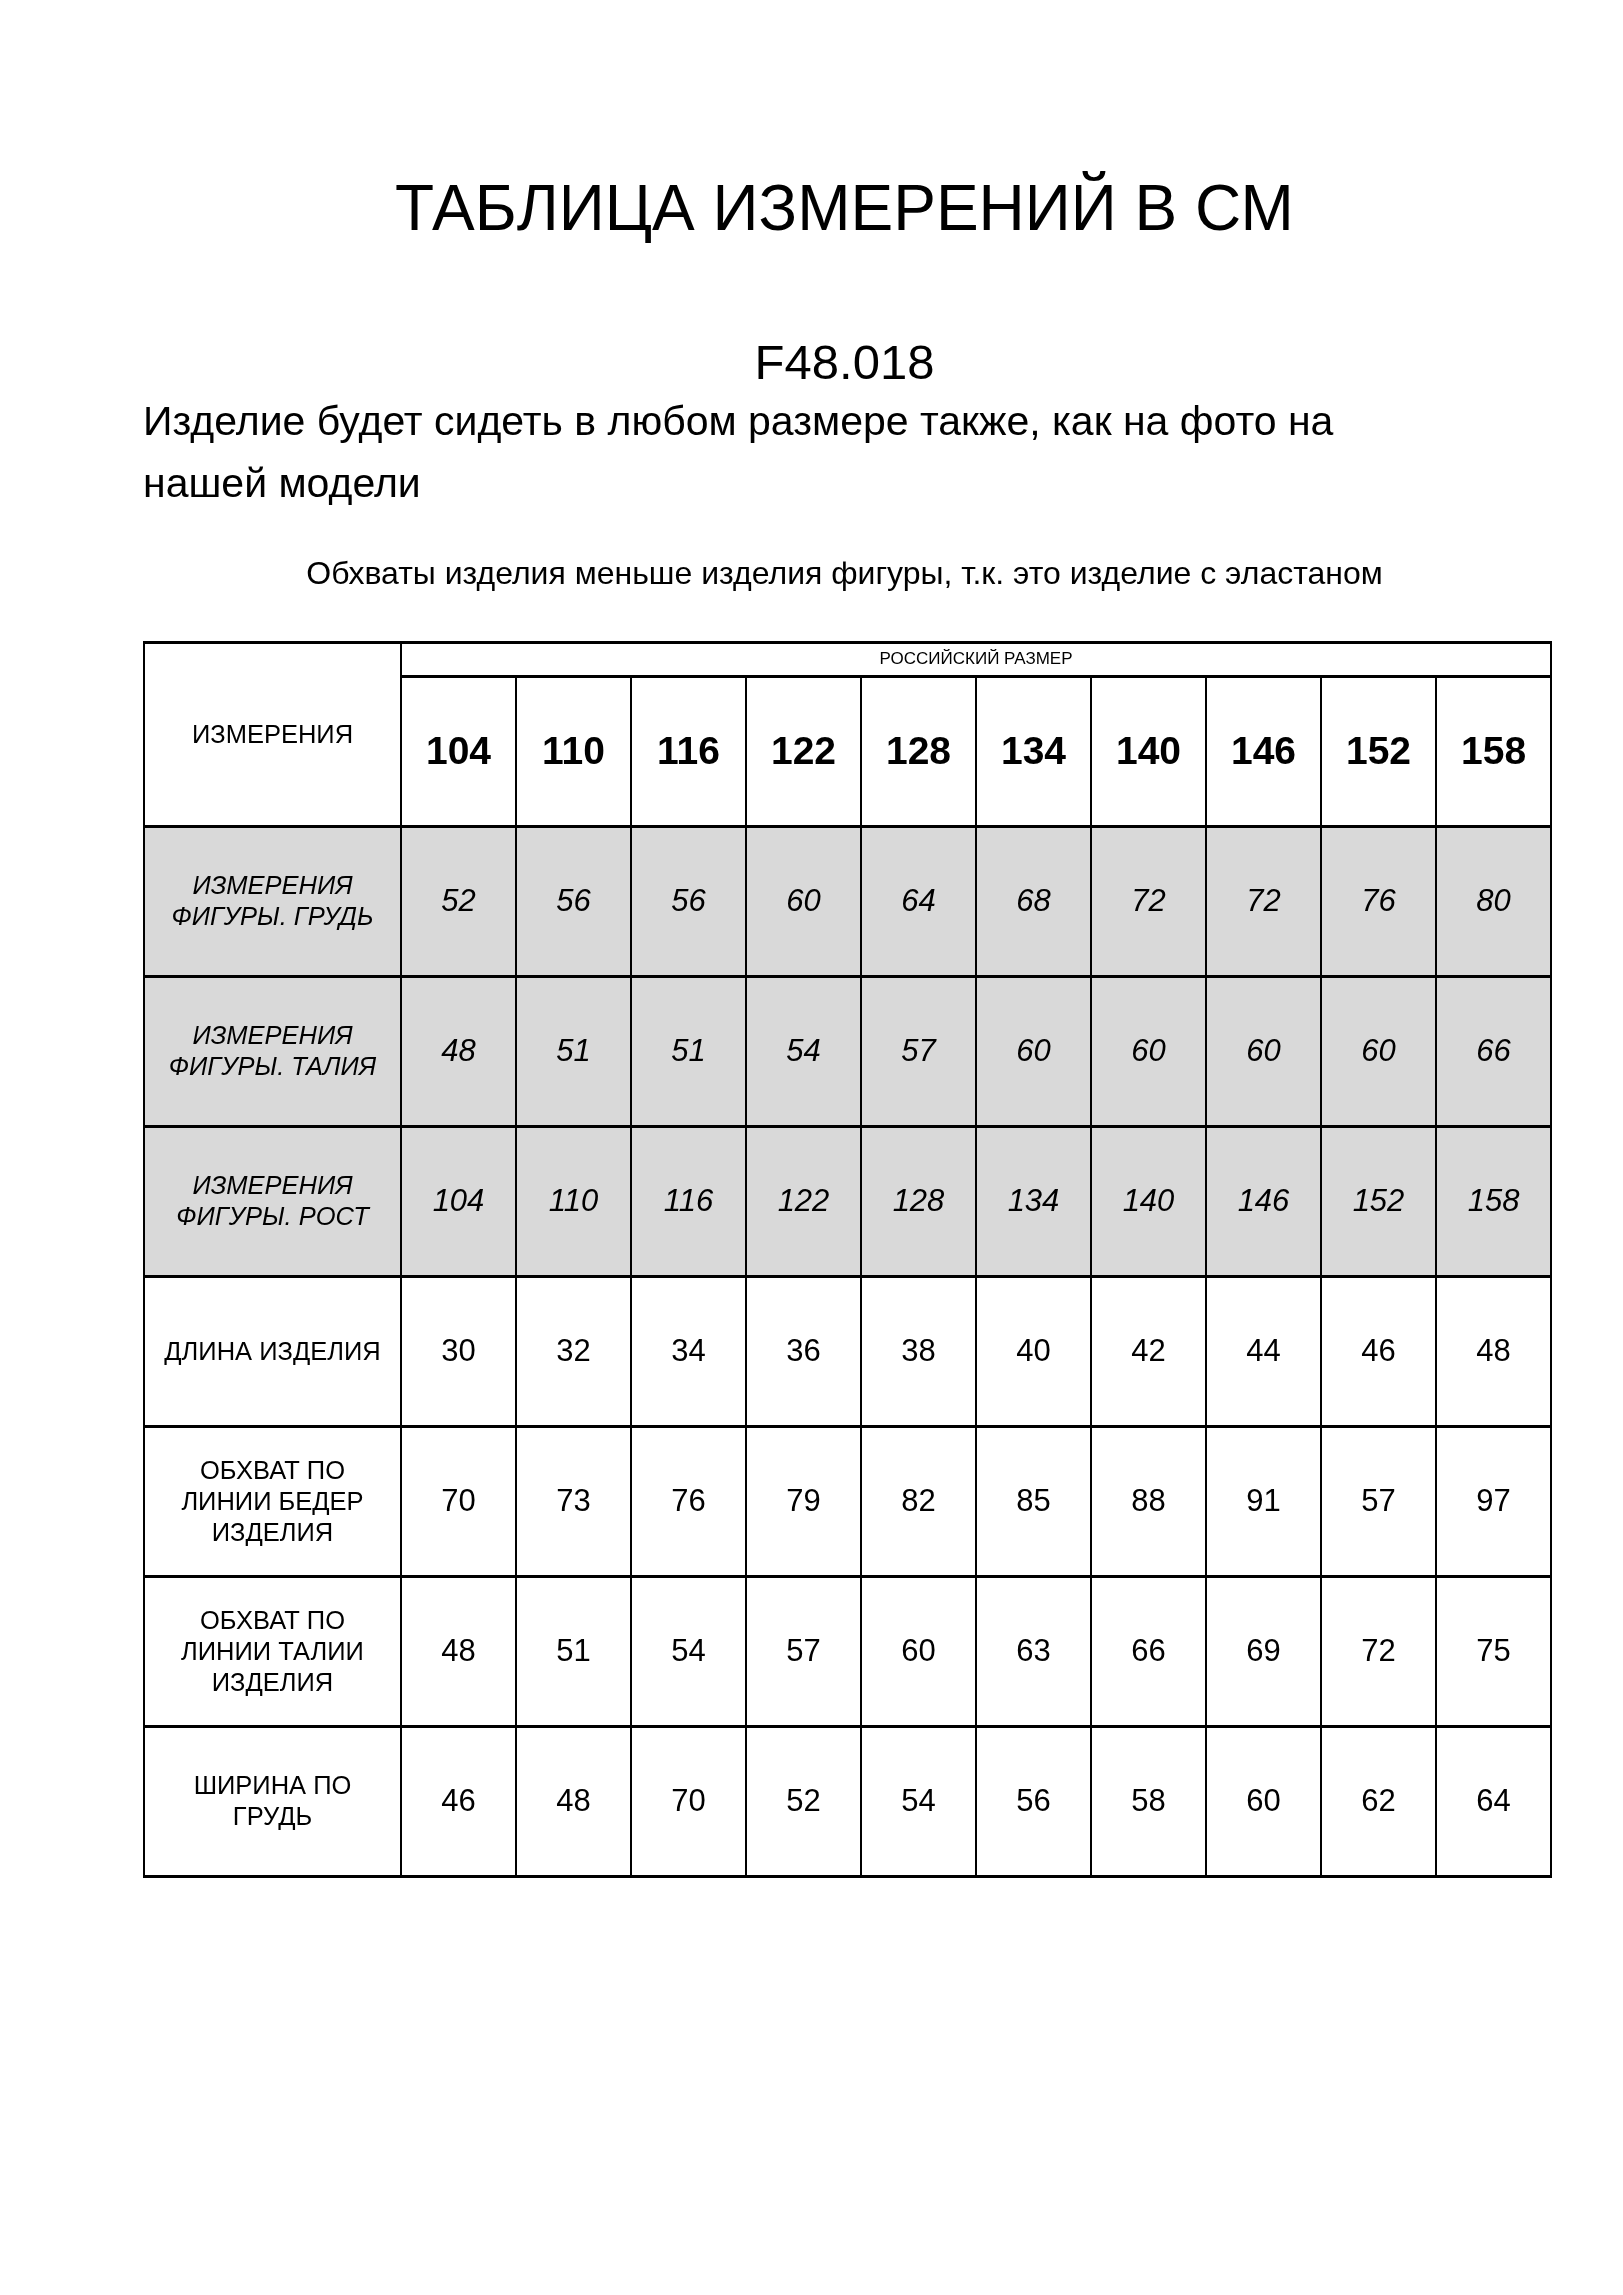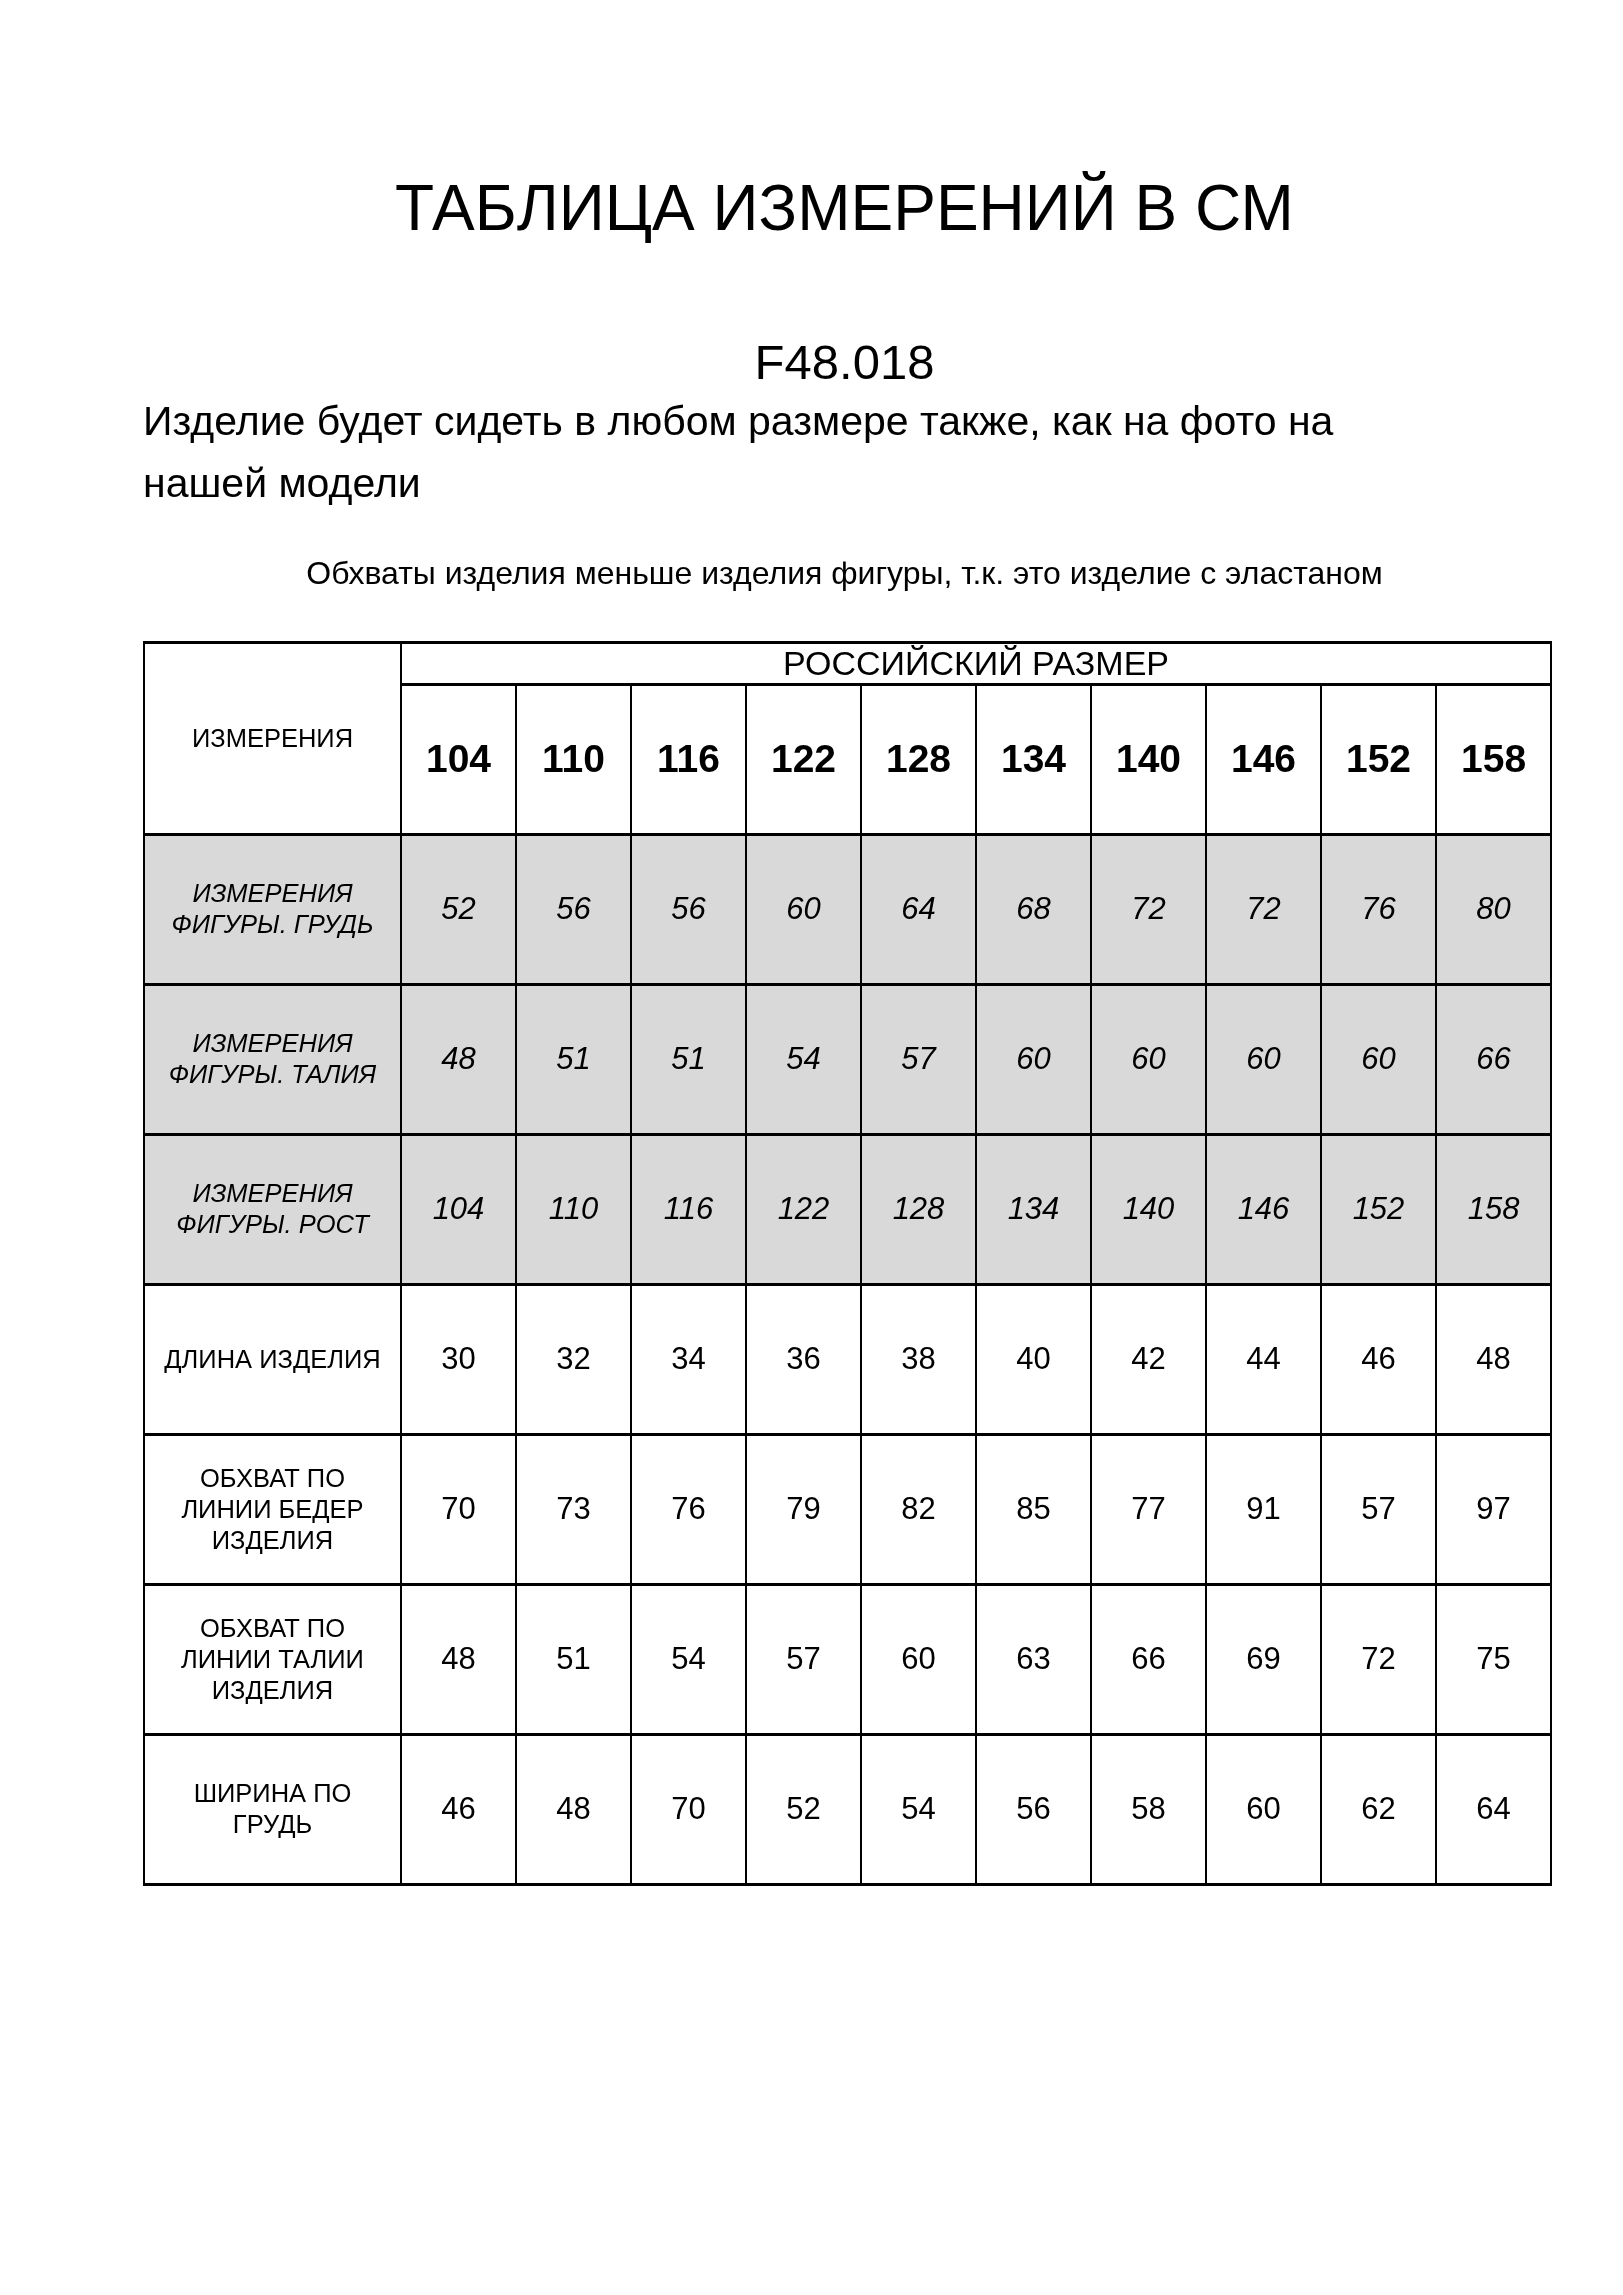--- a/index.html
+++ b/index.html
@@ -33,21 +33,21 @@
     border:2px solid #000; border-top-width:3.3px; border-bottom-width:3.3px;
     text-align:center; vertical-align:middle; padding:0 3.9px;
     overflow:hidden;
   }
   col.c-label { width:257px; }
   col.c-size  { width:115px; }
   tr.r-group td { height:31px; }
   tr.r-sizes td { height:147px; }
   tr.r-data  td { height:147px; }
   td.corner { font-size:25.5px; }
-  td.group-header { font-size:34px; }
+  td.group-header { font-size:17px; }
   td.size-header { font-size:39px; font-weight:bold; }
   td.row-label { font-size:25.5px; line-height:1.22; white-space:pre-line; }
   td.cell-value { font-size:31px; }
   tr.shaded td { background:#d9d9d9; }
   tr.shaded td.row-label, tr.shaded td.cell-value { font-style:italic; }
 </style>
 </head>
 <body>
 
 <div class="content">
@@ -155,21 +155,21 @@
       <tr class="r-data">
         <td class="row-label">ОБХВАТ ПО
 ЛИНИИ БЕДЕР
 ИЗДЕЛИЯ</td>
         <td class="cell-value">70</td>
         <td class="cell-value">73</td>
         <td class="cell-value">76</td>
         <td class="cell-value">79</td>
         <td class="cell-value">82</td>
         <td class="cell-value">85</td>
-        <td class="cell-value">77</td>
+        <td class="cell-value">88</td>
         <td class="cell-value">91</td>
         <td class="cell-value">57</td>
         <td class="cell-value">97</td>
       </tr>
 
       <tr class="r-data">
         <td class="row-label">ОБХВАТ ПО
 ЛИНИИ ТАЛИИ
 ИЗДЕЛИЯ</td>
         <td class="cell-value">48</td>

